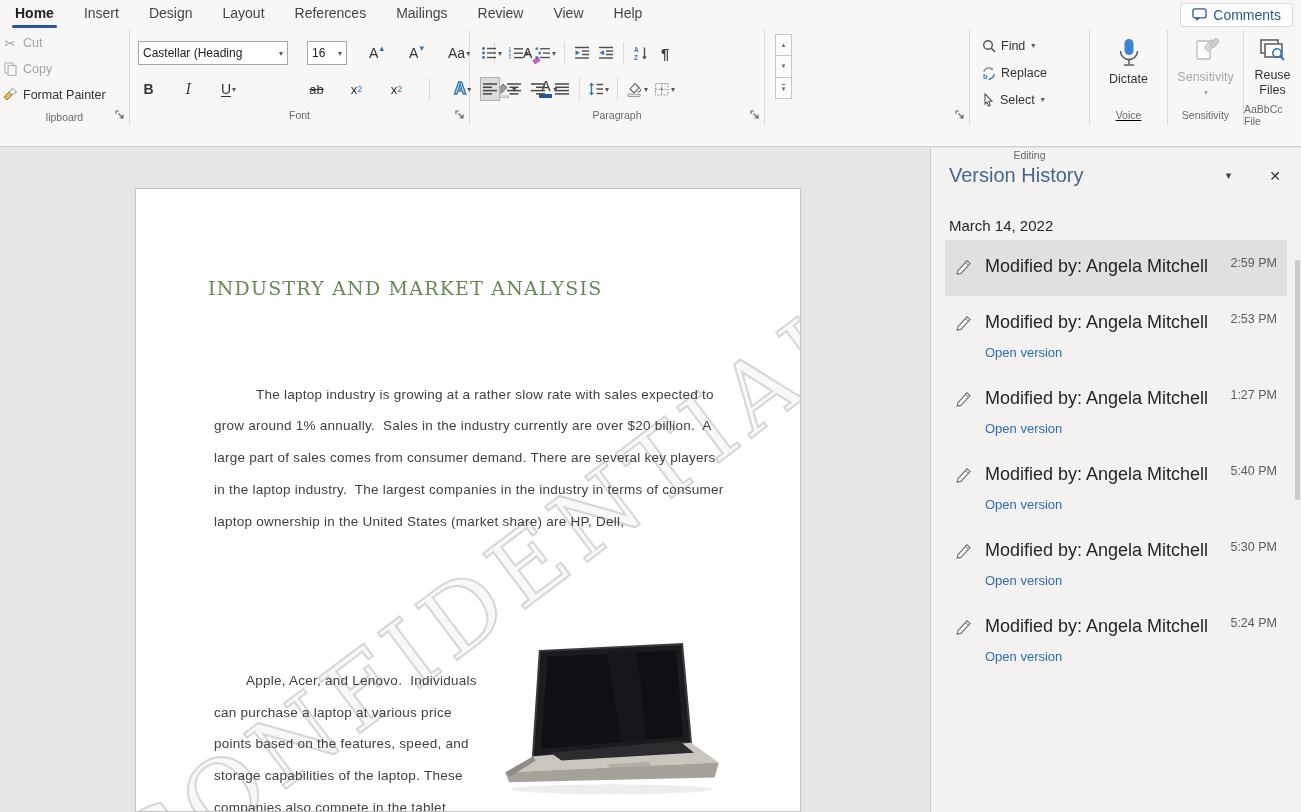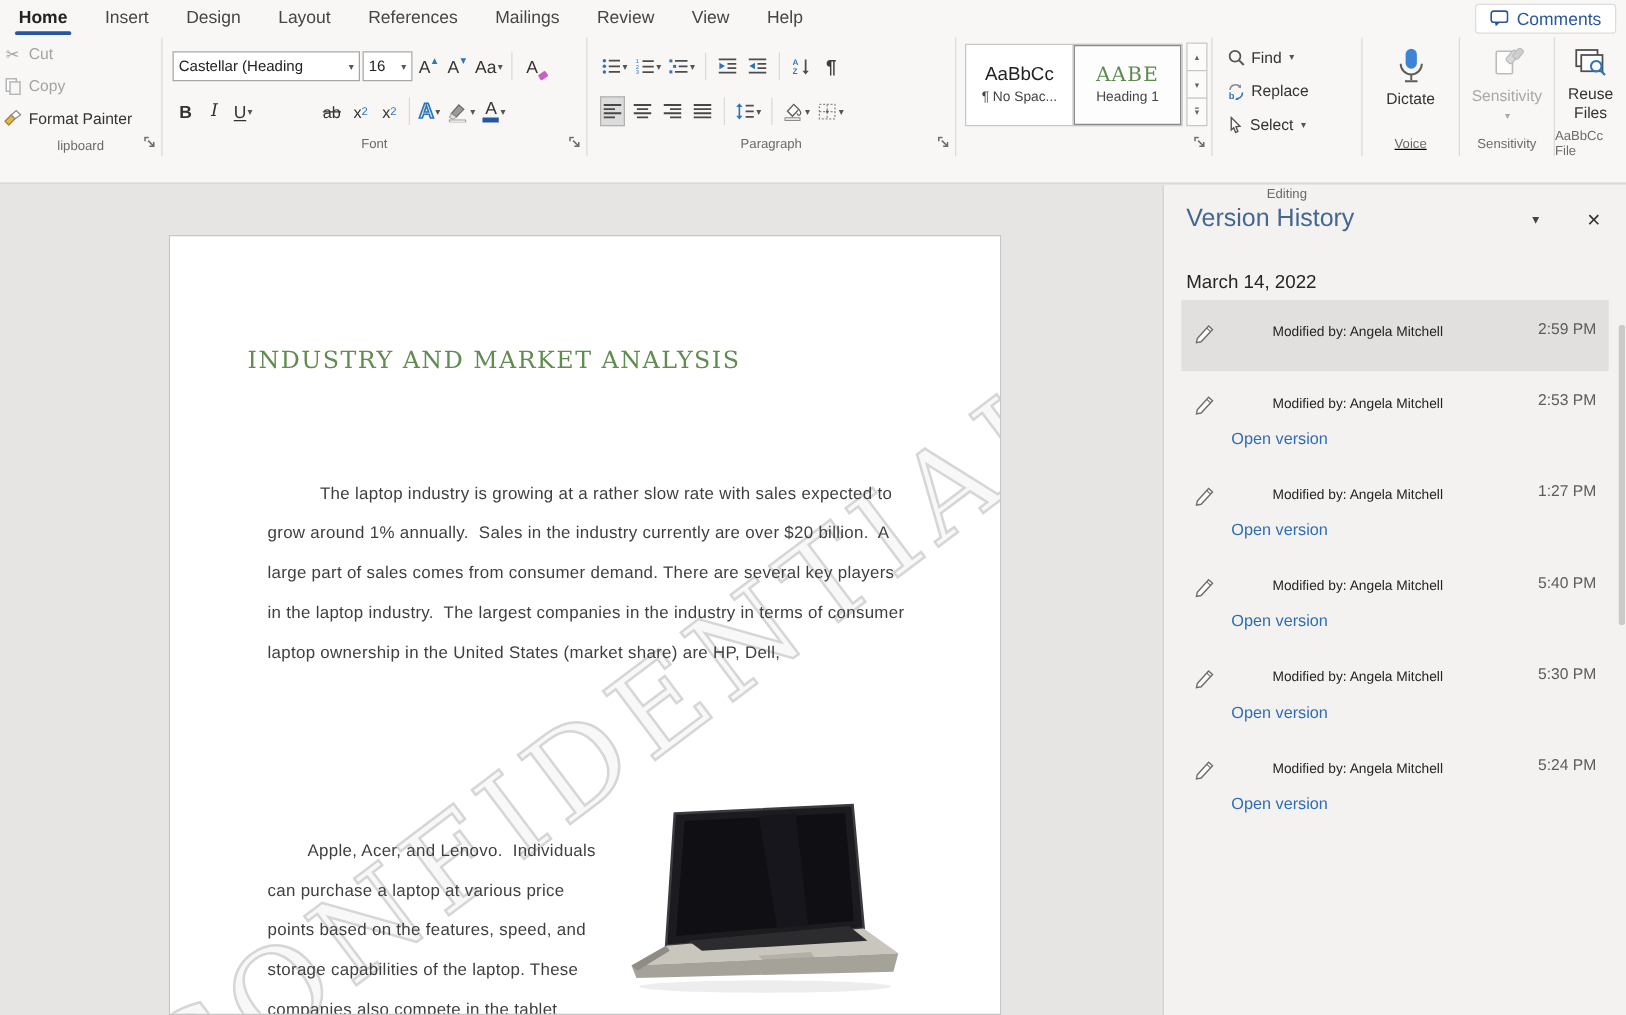--- a/index.html
+++ b/index.html
@@ -26,21 +26,21 @@
   .g-clipboard { width:130px; } .g-font { width:340px; } .g-paragraph { width:295px; }
   .g-styles { width:205px; } .g-editing { width:120px;gap:36px; } .g-voice { width:78px;text-decoration:underline; }
   .g-sensitivity { width:76px; } .g-reuse { flex:1; border-right:none; }
 
   .clip-item { display:flex; align-items:center; gap:5px; font-size:12.5px; color:#333;
                height:26px; padding-left:2px; white-space:nowrap; }
   .clip-item.disabled { color:#a3a3a3; }
   .ic { width:16px; display:inline-flex; justify-content:center; }
   .scis { color:#a3a3a3; font-size:13px; }
 
-  .frow { position:absolute; left:8px; display:flex; align-items:center; gap:2px; height:26px; }
+  .frow { position:absolute; left:8px; display:flex; align-items:center; gap:19px; height:26px; }
   .frow1 { top:10px; } .frow2 { top:46px; }
   .combo { height:24px; border:1px solid #a9a7a5; background:#fff; display:flex; align-items:center;
            justify-content:space-between; font-size:12px; color:#222; padding:0 4px; overflow:hidden; }
   .combo .cname { white-space:nowrap; overflow:hidden; }
   .fname { width:150px; } .fsize { width:40px; }
   .rbtn { min-width:21px; height:24px; display:inline-flex; align-items:center; justify-content:center;
           font-size:14px; color:#333; padding:0 2px; }
   .chev { font-size:8px; color:#555; margin-left:1px; }
   .vsep { width:1px; height:22px; background:#dcdad8; margin:0 3px; }
   .bold-b { font-weight:700; }
@@ -84,41 +84,41 @@
   .disabled-txt { color:#a8a8a8; }
 
   
   .workspace { position:absolute; top:148px; left:0; width:930px; height:664px; background:#e6e5e4; }
   .page { position:absolute; left:135px; top:40px; width:666px; height:624px; background:#fff;
           border:1px solid #c6c6c6; overflow:hidden; }
   .watermark { position:absolute; left:-99px; top:352px; width:900px; text-align:center;
                transform:rotate(-37deg); font-family:"DejaVu Serif", serif; font-size:95px;
                letter-spacing:9px; color:rgba(120,120,120,0.05); -webkit-text-stroke:2px #d6d6d6;
                white-space:nowrap; z-index:0; }
-  .doc-heading { position:absolute; left:62px; top:88px; font-family:"DejaVu Serif", serif;
+  .doc-heading { position:absolute; left:72px; top:88px; font-family:"DejaVu Serif", serif;
                  font-size:19px; letter-spacing:1.2px; color:#618c51; z-index:1; }
   .doc-body { position:absolute; left:78px; top:126px; width:512px; font-size:13.5px;
               line-height:31.8px; color:#3f3f3f; letter-spacing:0.25px; z-index:1;
               white-space:pre-wrap; }
   .para-indent { text-indent:42px; }
   .laptop { float:right; width:238px; height:168px; margin:8px 0 6px 10px; }
 
   
   .vh-panel { position:absolute; top:148px; left:930px; width:371px; height:664px;
               background:#f3f2f1; border-left:1px solid #d0cecd; z-index:4; }
   .vh-head { display:flex; align-items:center; margin:16px 20px 0 18px; }
   .vh-title { font-size:20px; color:#44678f; flex:1; }
   .vh-chev { font-size:11px; color:#444; margin-right:38px; }
   .vh-close { font-size:14px; color:#333; }
   .vh-date { font-size:15px; color:#262626; margin:30px 18px 6px; }
   .vh-entry { display:flex; align-items:flex-start; margin:4px 14px; padding:12px 10px 12px 10px; border-radius:1px; }
   .vh-entry.sel { background:#e1e0df; padding-top:16px; padding-bottom:16px; }
   .vh-pencil { width:30px; padding-top:1px; }
   .vh-col { flex:1; }
-  .vh-name { font-size:11px; color:#252525;margin-left:33px; }
+  .vh-name { font-size:18px; color:#252525; }
   .vh-link { font-size:13px; color:#2e6db5; margin-top:12px; }
   .vh-time { font-size:12.5px; color:#5c5c5c; white-space:nowrap; }
   .vh-scroll { position:absolute; right:1px; top:112px; width:5px; height:240px; background:#cbcac9; border-radius:2px; }
 </style>
 </head>
 <body>
 
 <div class="ribbon">
   <div class="tabrow">
     <span class="tab active">Home</span>
@@ -392,30 +392,20 @@
           <svg width="10" height="10" viewBox="0 0 10 10">
               <path d="M1,4 V1 H4" fill="none" stroke="#6b6b6b" stroke-width="1.2"></path>
               <path d="M3.5,3.5 L8,8 M8,4.5 V8 H4.5" fill="none" stroke="#6b6b6b" stroke-width="1.2"></path>
             </svg>
         </span>
       </div>
     </div>
 
     <div class="grp g-styles">
       <div class="g-body styles-body">
-        <div class="style-gal">
-          <div class="style-cell">
-            <span class="sprev">AaBbCc</span>
-            <span class="sname">¶ No Spac...</span>
-          </div>
-          <div class="style-cell sel">
-            <span class="sprev green">AABE</span>
-            <span class="sname">Heading 1</span>
-          </div>
-        </div>
         <div class="spincol">
           <span class="spin">
               <span>▴</span>
             </span>
           <span class="spin">
               <span>▾</span>
             </span>
           <span class="spin">
               <span class="more-glyph">▾</span>
             </span>

